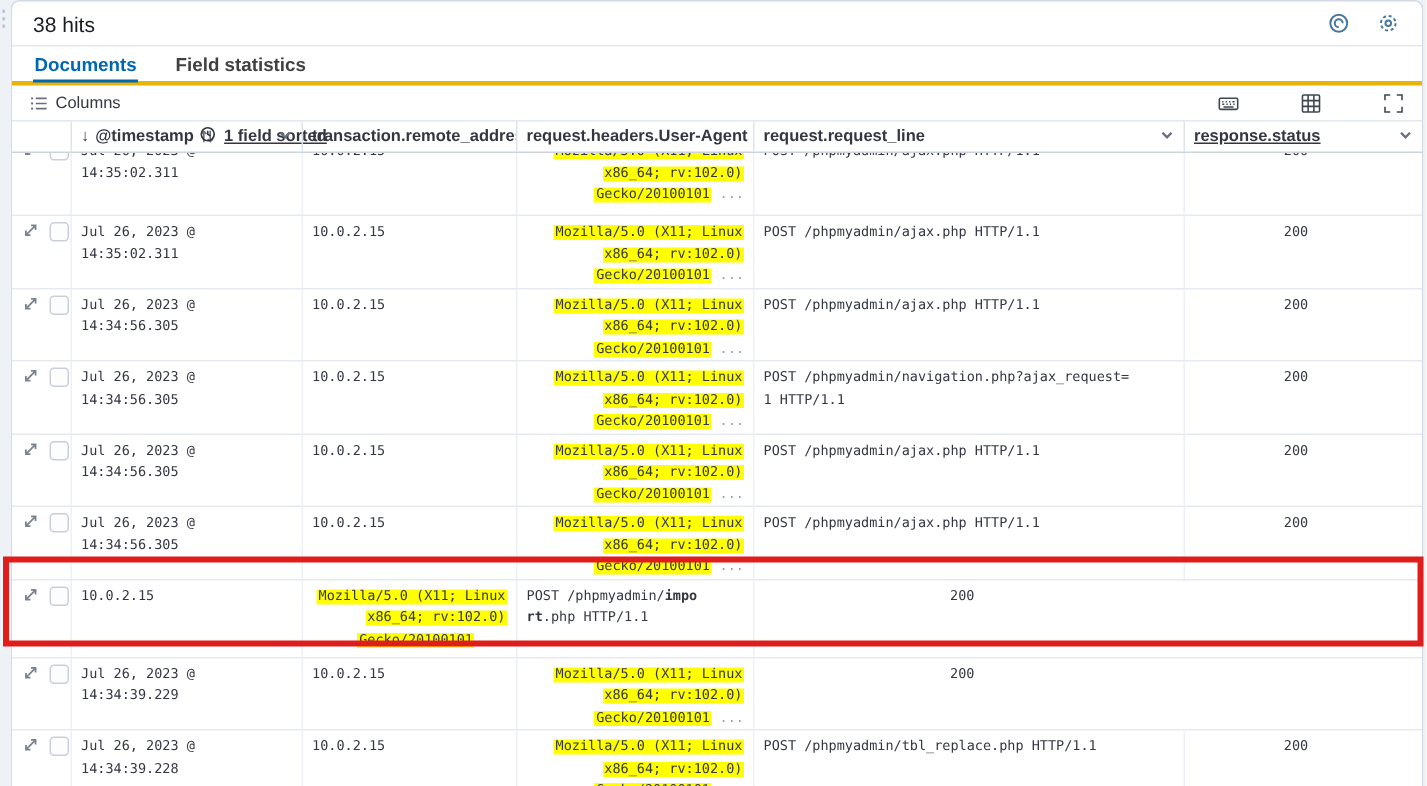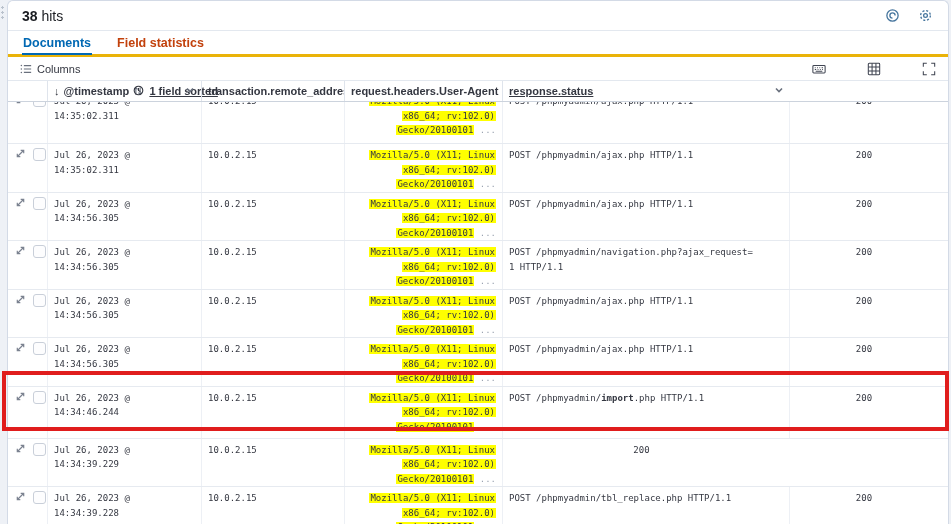--- a/index.html
+++ b/index.html
@@ -8,28 +8,28 @@
 
   .drag-dots { position:absolute; left:1px; top:5px; width:3px; height:14px;
     background:radial-gradient(circle, #b9c1cc 1px, transparent 1.2px); background-size:3px 5px; }
 
   .panel { position:absolute; left:7px; top:0; width:942px; height:524px; background:#fff;
     border:1px solid #d3dae6; border-bottom:none; border-radius:6px 6px 0 0; overflow:hidden; }
 
   
   .panel-header { height:30px; display:flex; align-items:center; padding:0 14px; border-bottom:1px solid #e3e8ef; }
   .hits { font-size:14px; color:#1a1c21; }
-  .hits b { font-weight:700; }
+  .hits b { font-weight:400; }
   .panel-header .spacer { flex:1; }
   .hicon { width:17px; height:17px; margin-left:16px; color:#47769e; cursor:pointer; display:flex; align-items:center; justify-content:center; }
   .hicon svg { width:15px; height:15px; stroke:currentColor; fill:none; stroke-width:1.4; }
 
   
   .tabs { display:flex; padding:0 14px; border-bottom:3px solid #eab308; height:26px;text-align:right; }
-  .tab { font-size:12.5px; font-weight:700; margin-right:24px; padding:5px 1px 6px; cursor:pointer; color:#c2410c; position:relative; }
+  .tab { font-size:12.5px; font-weight:700; margin-right:24px; padding:5px 1px 6px; cursor:pointer; color:#404040; position:relative; }
   .tab.active { color:#0068b3; }
   .tab.active::after { content:""; position:absolute; left:0; right:0; bottom:-1px; height:2px; background:#0068b3; }
 
   
   .toolbar { display:flex; align-items:center; height:24px; padding:0 12px; border-bottom:1px solid #e3e8ef; font-size:11px;gap:26px; }
   .tool-btn { display:flex; align-items:center; gap:5px; cursor:pointer; color:#343741; }
   .tool-btn svg { width:12px; height:12px; stroke:#69707d; fill:none; stroke-width:1.3; }
   .sorted { margin-left:26px; text-decoration:underline; font-weight:600;margin-top:44px; }
   .toolbar .spacer { flex:1; }
   .ticon { margin-left:15px; cursor:pointer; display:flex; }
@@ -159,20 +159,26 @@
       <span>transaction.remote_address</span>
 
     </div>
     <div class="hcell">
       <span>request.headers.User-Agent</span>
       <span class="chev"><svg viewBox="0 0 10 10">
             <path d="M2 3.5 L5 6.5 L8 3.5"></path>
           </svg></span>
     </div>
     <div class="hcell">
+      <span>request.request_line</span>
+      <span class="chev"><svg viewBox="0 0 10 10">
+            <path d="M2 3.5 L5 6.5 L8 3.5"></path>
+          </svg></span>
+    </div>
+    <div class="hcell">
       <span>response.status</span>
       <span class="chev"><svg viewBox="0 0 10 10">
             <path d="M2 3.5 L5 6.5 L8 3.5"></path>
           </svg></span>
     </div>
   </div>
 
   <div class="tbody">
   <div class="row partial">
     <div class="cell">
@@ -371,23 +377,20 @@
       <div class="ctl-inner">
         <span class="expand-btn">
           <svg viewBox="0 0 12 12">
                 <path d="M2.5 9.5 L9.5 2.5 M6.2 2.5 H9.5 V5.8 M2.5 6.2 V9.5 H5.8"></path>
               </svg>
         </span>
         <span class="checkbox"></span>
       </div>
     </div>
     <div class="cell">
-          <div class="ts">Jul 26, 2023 @ 14:34:46.244</div>
-        </div>
-    <div class="cell">
           <div class="ip">10.0.2.15</div>
         </div>
     <div class="cell">
           <div class="ua">
             <div class="ua-line"><mark>Mozilla/5.0 (X11; Linux</mark></div>
             <div class="ua-line"><mark>x86_64; rv:102.0)</mark></div>
             <div class="ua-line"><mark>Gecko/20100101</mark><span class="dots"> ...</span></div>
           </div>
         </div>
     <div class="cell">

